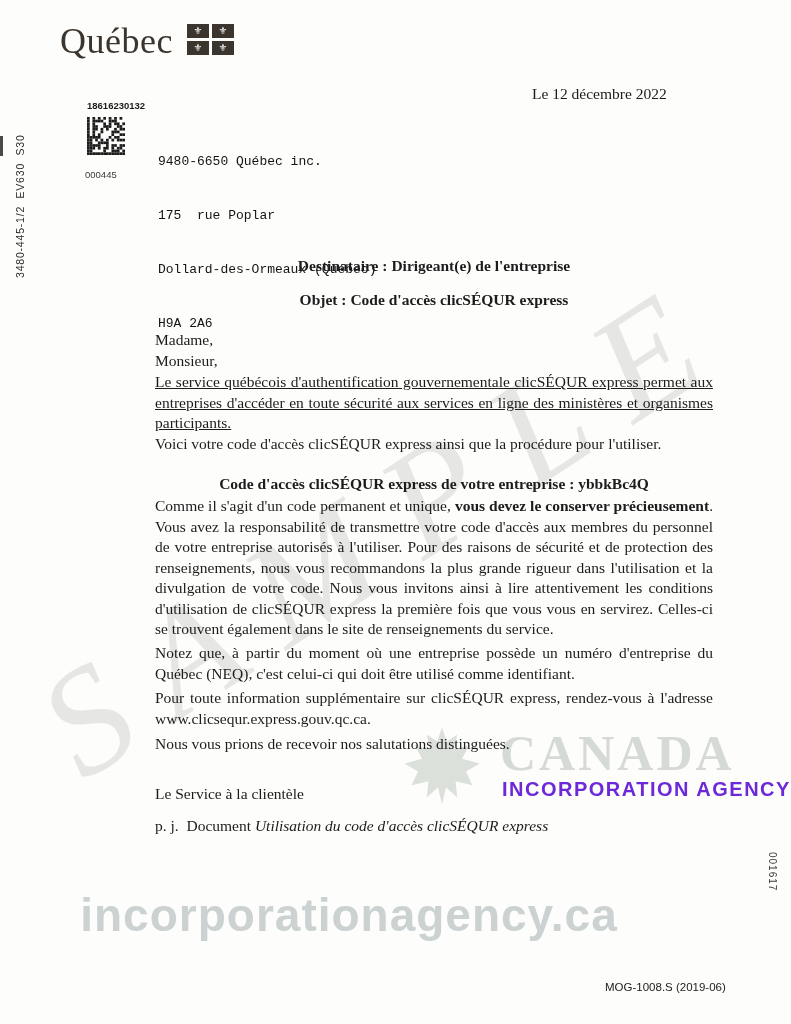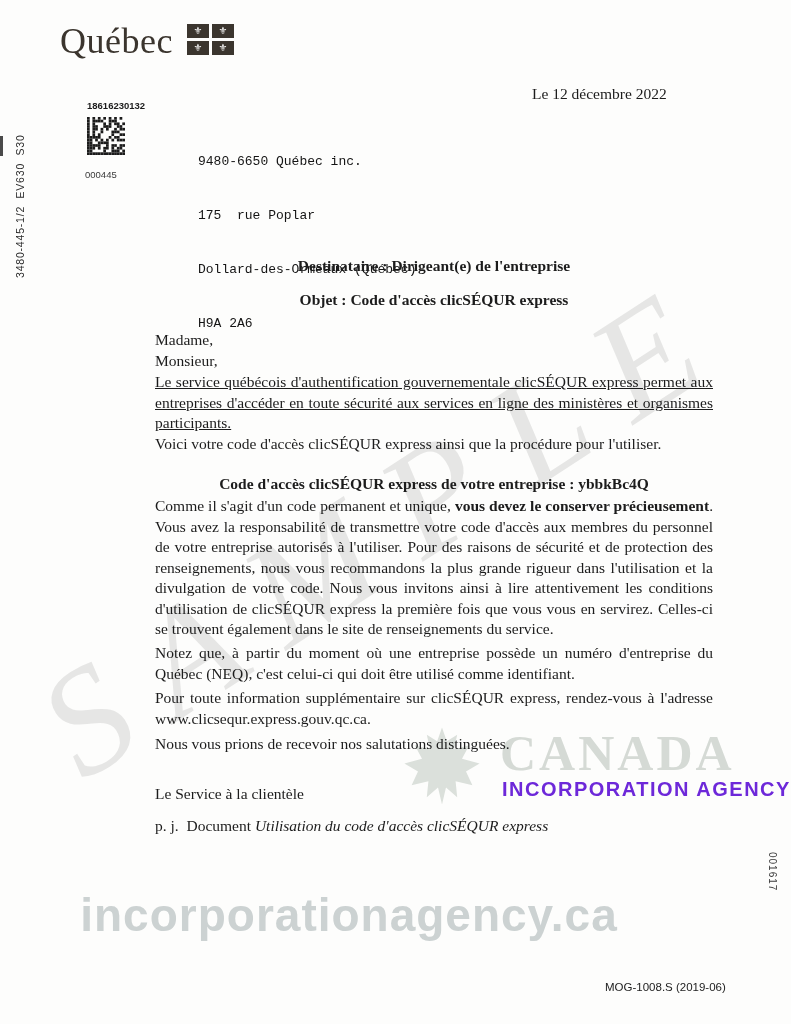--- a/index.html
+++ b/index.html
@@ -46,21 +46,21 @@
     font-family:"DejaVu Sans", sans-serif;
   }
   .date{position:absolute; left:532px; top:85px; font-size:15.5px; z-index:2;}
   
   .track-no{position:absolute; left:87px; top:100px; font:bold 9.5px "Liberation Sans", sans-serif; color:#1b1b1b; z-index:2;}
   .barcode{position:absolute; left:87px; top:117px; width:38px; height:38px; z-index:2;}
   .batch-no{position:absolute; left:85px; top:169px; font:9.5px "Liberation Sans", sans-serif; color:#3a3a3a; z-index:2;}
   .address{
     position:absolute; left:158px; top:117px; z-index:2;
     font-family:"Liberation Mono", monospace; font-size:13px; line-height:18px;
-    white-space:pre; color:#141414;margin-left:40px;
+    white-space:pre; color:#141414;
   }
   
   .edge-code-left{
     position:absolute; left:14px; top:278px; transform:rotate(-90deg);
     transform-origin:left top; white-space:pre;
     font:10.5px "Liberation Sans", sans-serif; letter-spacing:0.8px; color:#2c2c2c; z-index:2;
   }
   .edge-code-right{
     position:absolute; left:778px; top:852px; transform:rotate(90deg);
     transform-origin:left top; white-space:pre;

